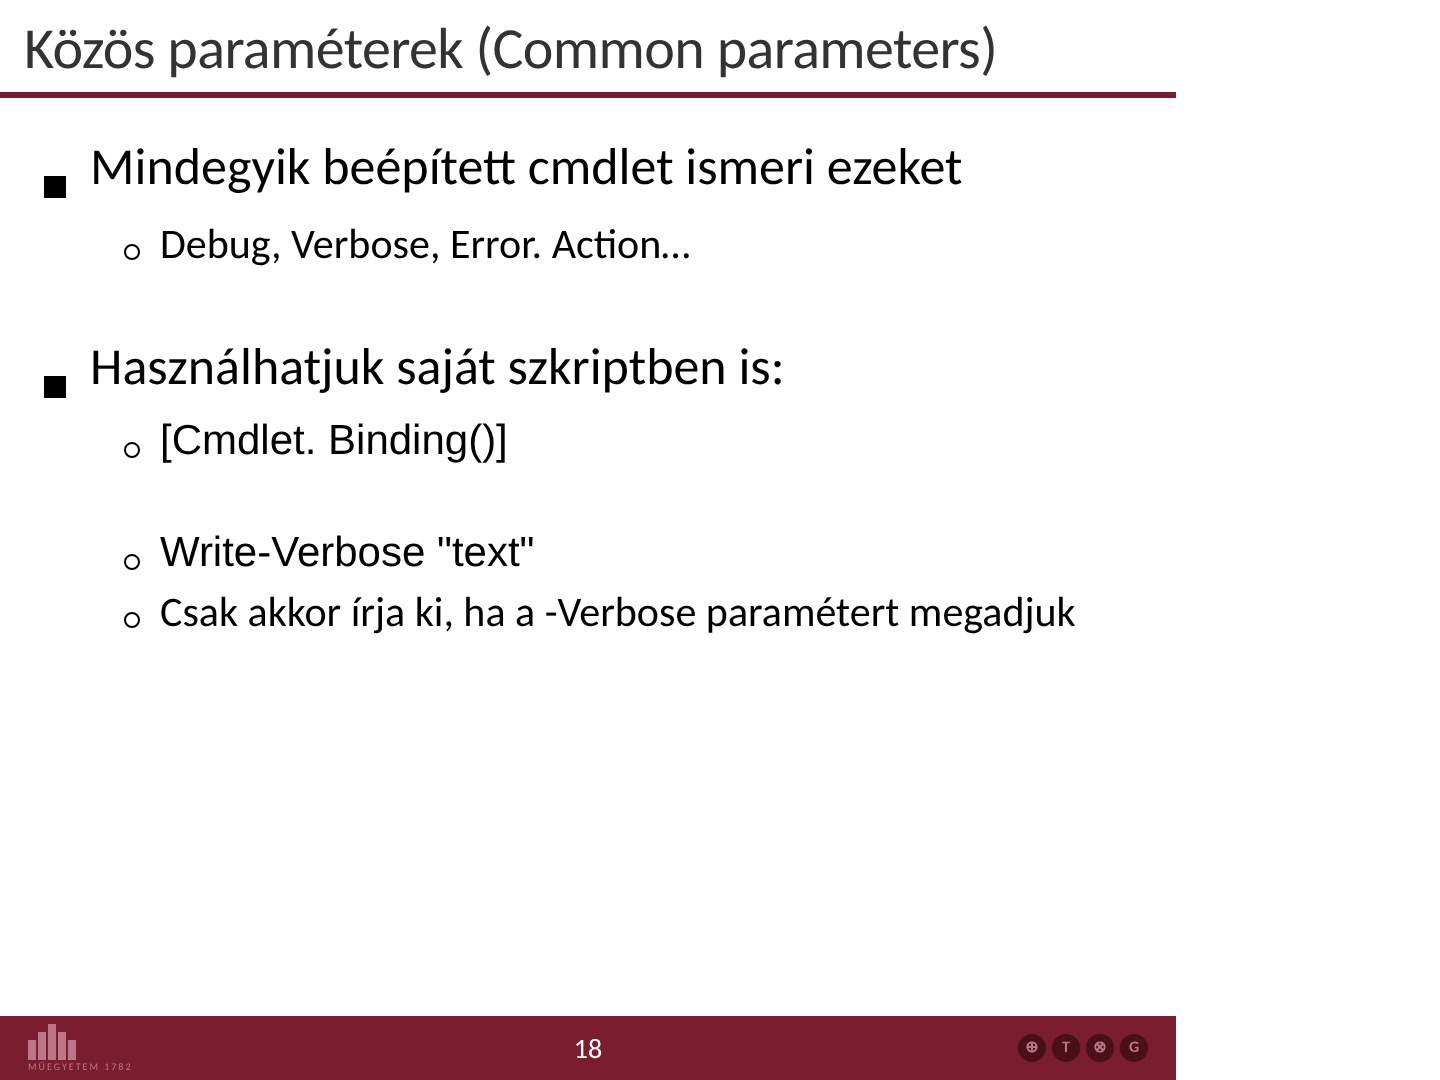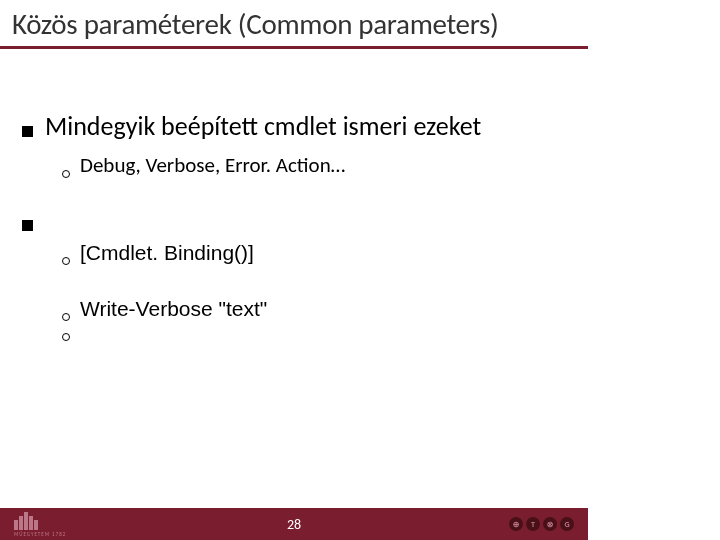--- a/index.html
+++ b/index.html
@@ -1,27 +1,27 @@
 <!DOCTYPE html>
 <html><head>
 <meta charset="utf-8">
 <style>
   * { margin: 0; padding: 0; box-sizing: border-box; }
   html, body { width: 720px; height: 540px; font-family: Calibri, Arial, sans-serif; background: #fff; overflow: hidden; }
-  .slide { width: 588px; height: 540px; position: relative; display: flex; flex-direction: column; gap: 43px; }
+  .slide { width: 588px; height: 540px; position: relative; display: flex; flex-direction: column; }
   .title-bar { border-bottom: 3px solid #7a1d2f; padding: 6px 12px 4px 12px; }
   .title-bar h1 { font-size: 29px; font-weight: 400; color: #333; letter-spacing: -0.3px; }
   .content { flex: 1; padding: 18px 22px 0 22px; }
   ul.lvl1 { list-style: none; }
   ul.lvl1 > li { margin-bottom: 32px; }
-  .b1 { display: flex; align-items: center; }
+  .b1 { display: flex; align-items: flex-end; }
   .b1 .sq { width: 11px; height: 11px; background: #000; flex: 0 0 auto; margin-top: 10px; margin-right: 12px; }
   .b1 .txt { font-size: 26px; color: #000; }
   ul.lvl2 { list-style: none; margin-top: 10px; margin-left: 40px; }
-  ul.lvl2 > li { display: flex; align-items: flex-end; margin-bottom: 4px; }
+  ul.lvl2 > li { display: flex; align-items: center; margin-bottom: 4px; }
   ul.lvl2 .circ { width: 8px; height: 8px; border: 1.5px solid #000; border-radius: 50%; flex: 0 0 auto; margin-top: 8px; margin-right: 10px; }
   ul.lvl2 .txt2 { font-size: 21px; color: #000; }
   .mono { font-family: Liberation Sans, sans-serif; font-size: 20px; }
   .footer { height: 32px; background: #7a1d2f; display: flex; align-items: center; justify-content: space-between; padding: 0 14px; }
   .footer-left { display: flex; align-items: flex-end; gap: 2px; }
   .bld { display: flex; align-items: flex-end; gap: 1px; }
   .col { width: 4px; background: #b78; }
   .footer-center { color: #fff; font-size: 14px; position: absolute; left: 50%; transform: translateX(-50%); }
   .footer-right { display: flex; gap: 3px; }
   .capsule { width: 14px; height: 14px; background: #4a1018; border-radius: 50%; display: flex; align-items: center; justify-content: center; }
@@ -46,56 +46,58 @@
           <ul class="lvl2">
             <li>
               <div class="circ"></div>
               <div class="txt2">Debug, Verbose, Error. Action…</div>
             </li>
           </ul>
         </li>
         <li>
           <div class="b1">
             <div class="sq"></div>
+            <div class="txt">Használhatjuk saját szkriptben is:</div>
           </div>
           <ul class="lvl2">
             <li>
               <div class="circ"></div>
               <div class="txt2 mono">[Cmdlet. Binding()]</div>
             </li>
           </ul>
         </li>
         <li>
           <ul class="lvl2">
             <li>
               <div class="circ"></div>
               <div class="txt2 mono">Write-Verbose "text"</div>
             </li>
             <li>
               <div class="circ"></div>
+              <div class="txt2">Csak akkor írja ki, ha a -Verbose paramétert megadjuk</div>
             </li>
           </ul>
         </li>
       </ul>
   </div>
 
   <div class="footer">
     <div class="footer-left">
       <div>
         <div class="bld">
           <div class="col" style="height:10px"></div>
           <div class="col" style="height:14px"></div>
           <div class="col" style="height:18px"></div>
           <div class="col" style="height:14px"></div>
           <div class="col" style="height:10px"></div>
         </div>
         <div class="uni-label">MŰEGYETEM 1782</div>
       </div>
     </div>
-    <div class="footer-center">28</div>
+    <div class="footer-center">18</div>
     <div class="footer-right">
       <div class="capsule">
           <span>⊕</span>
         </div>
       <div class="capsule">
           <span>T</span>
         </div>
       <div class="capsule">
           <span>⊗</span>
         </div>

